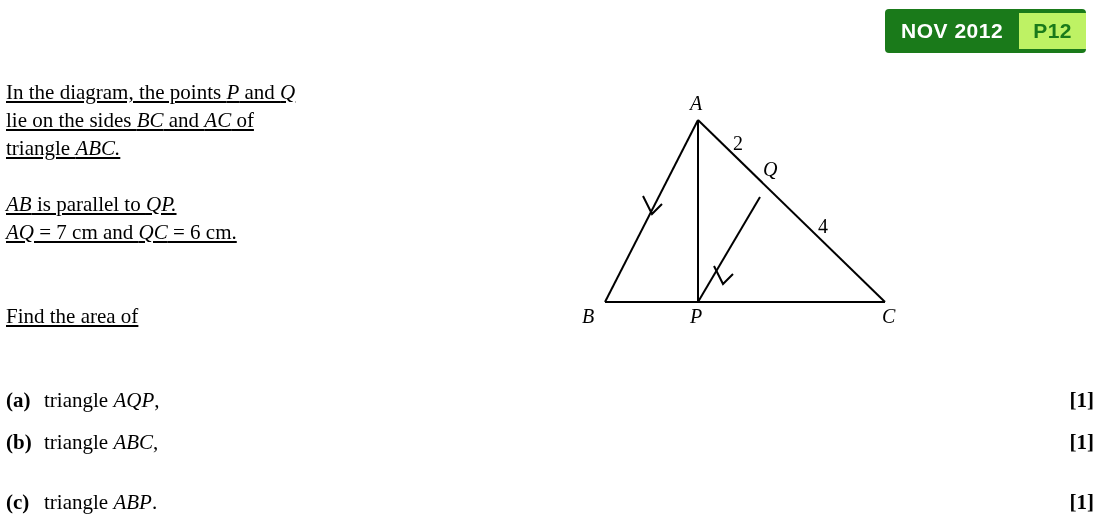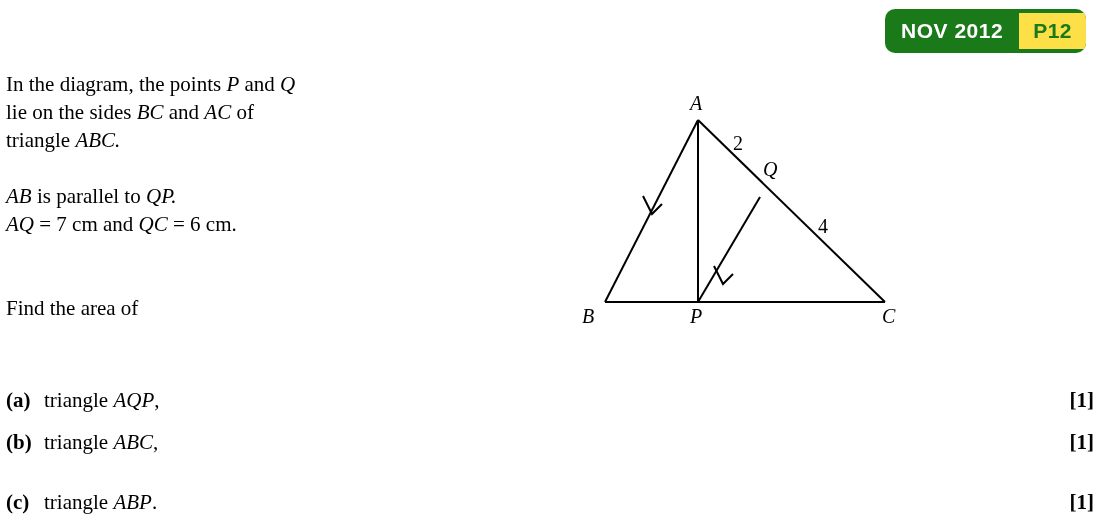--- a/index.html
+++ b/index.html
@@ -20,47 +20,48 @@
   .badge {
     position: absolute;
     top: 9px;
     right: 14px;
     display: flex;
     align-items: stretch;
     background: #1a7a1a;
     font-family: "Liberation Sans", sans-serif;
     font-weight: bold;
     font-size: 21px;
-    border-radius: 10px;
+    border-radius: 4px;
     overflow: hidden;
     height: 44px;
   }
   .badge .seg {
     display: flex;
     align-items: center;
     justify-content: center;
     color: #ffffff;
     padding: 0 16px;
     letter-spacing: 0.5px;
   }
   .badge .seg.white {
-    background: #fde047;
+    background: #bef264;
     color: #1a7a1a;
     margin: 4px 0;
     padding: 0 14px;
   }
 
   
   .qtext {
     position: absolute;
     left: 6px;
-    top: 70px;
+    top: 78px;
     width: 400px;
     font-size: 21px;
     line-height: 28px;
+    text-decoration: underline;
   }
   .qtext p { margin: 0 0 0 0; }
   .gap { height: 28px; }
   .it { font-style: italic; }
   sup { font-size: 0.7em; vertical-align: super; }
 
   
   .part {
     position: absolute;
     left: 6px;

